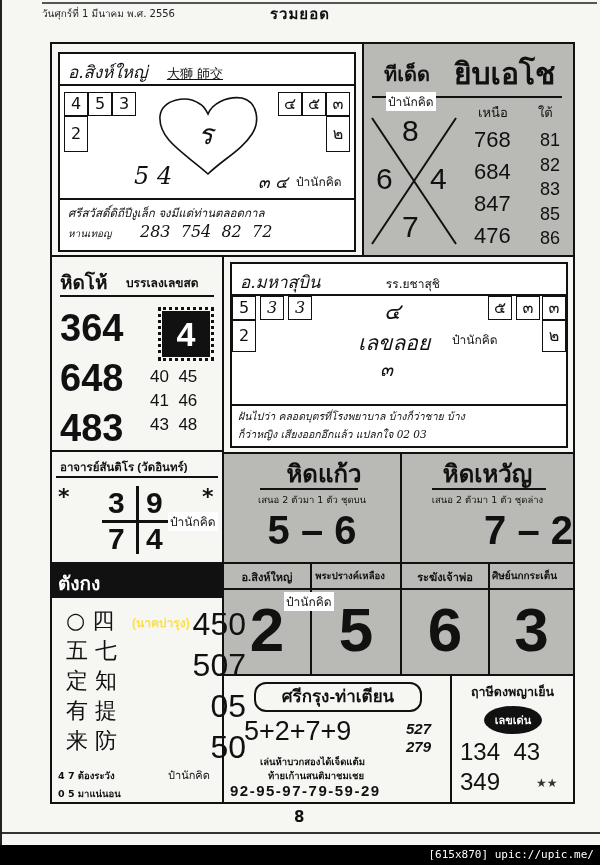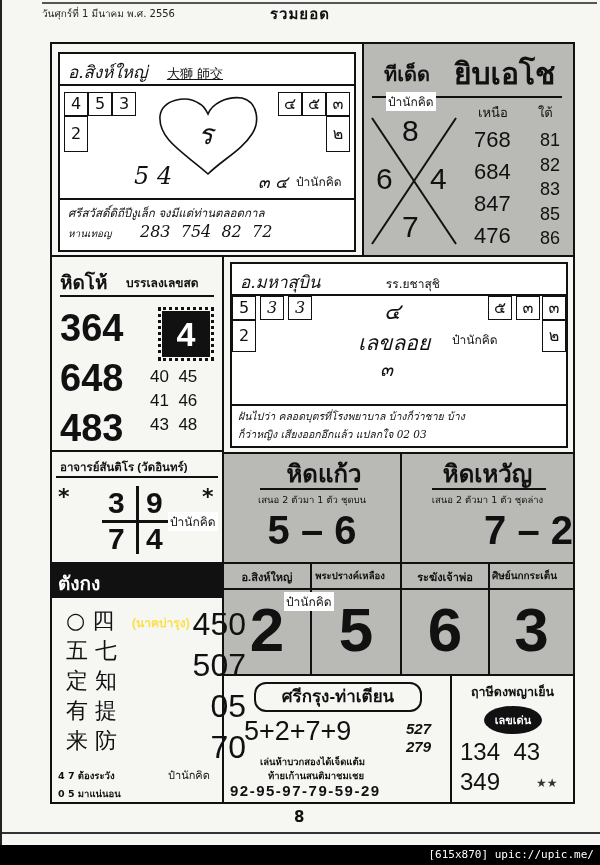--- a/index.html
+++ b/index.html
@@ -223,21 +223,21 @@
         <div>○ 四</div>
         <div>五 七</div>
         <div>定 知</div>
         <div>有 提</div>
         <div>来 防</div>
       </div>
       <div class="abs" style="right:6px; top:40px; text-align:right; font-family:'Liberation Sans',sans-serif; font-size:32px; line-height:41px;">
         <div>450</div>
         <div>507</div>
         <div>05</div>
-        <div>70</div>
+        <div>50</div>
       </div>
       <div class="abs" style="left:116px; top:202px; font-size:11px; font-family:'DejaVu Serif',serif;">ป๋านักคิด</div>
       <div class="abs bold" style="left:6px; top:204px; font-size:9.5px;">4 7 ต้องระวัง</div>
       <div class="abs bold" style="left:6px; top:222px; font-size:9.5px;">0 5 มาแน่นอน</div>
     </div>
 
     <div class="abs" style="left:172px; top:632px; width:226px; height:126px;">
       <div class="abs section-title" style="left:30px; top:6px; width:168px; height:30px; border:2px solid #111; border-radius:12px; text-align:center; font-size:17px; line-height:26px;">ศรีกรุง-ท่าเตียน</div>
       <div class="abs big-num" style="left:20px; top:40px; font-size:27px; font-weight:normal;">5+2+7+9</div>
       <div class="abs big-num" style="left:182px; top:44px; font-size:15px; font-style:italic; line-height:18px;">

